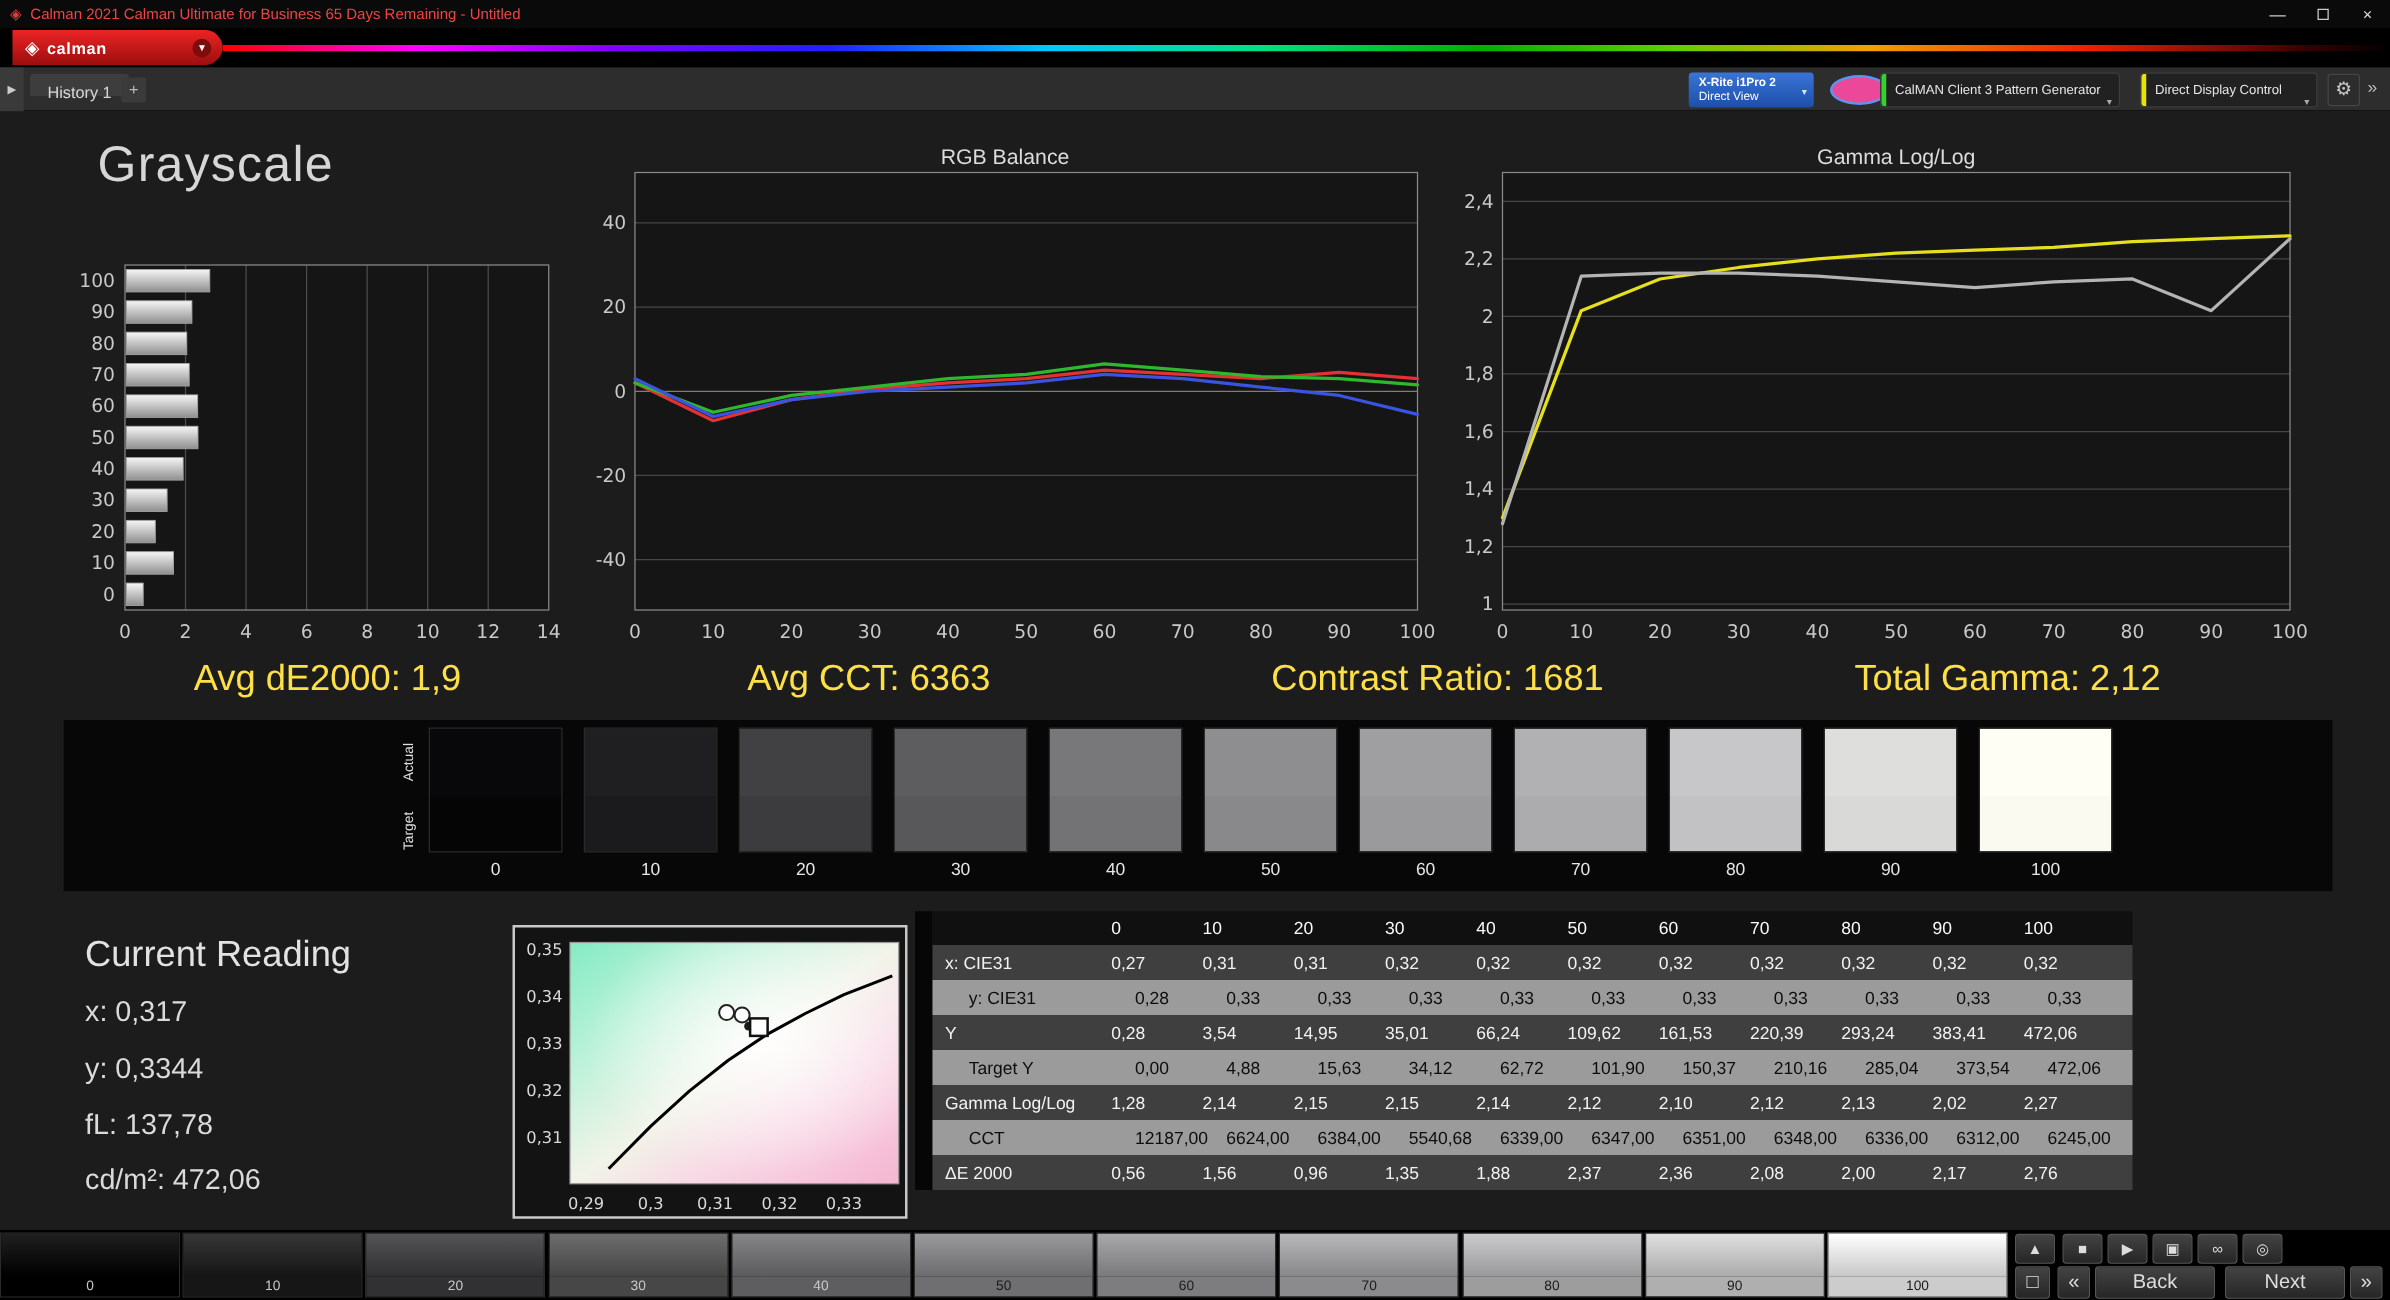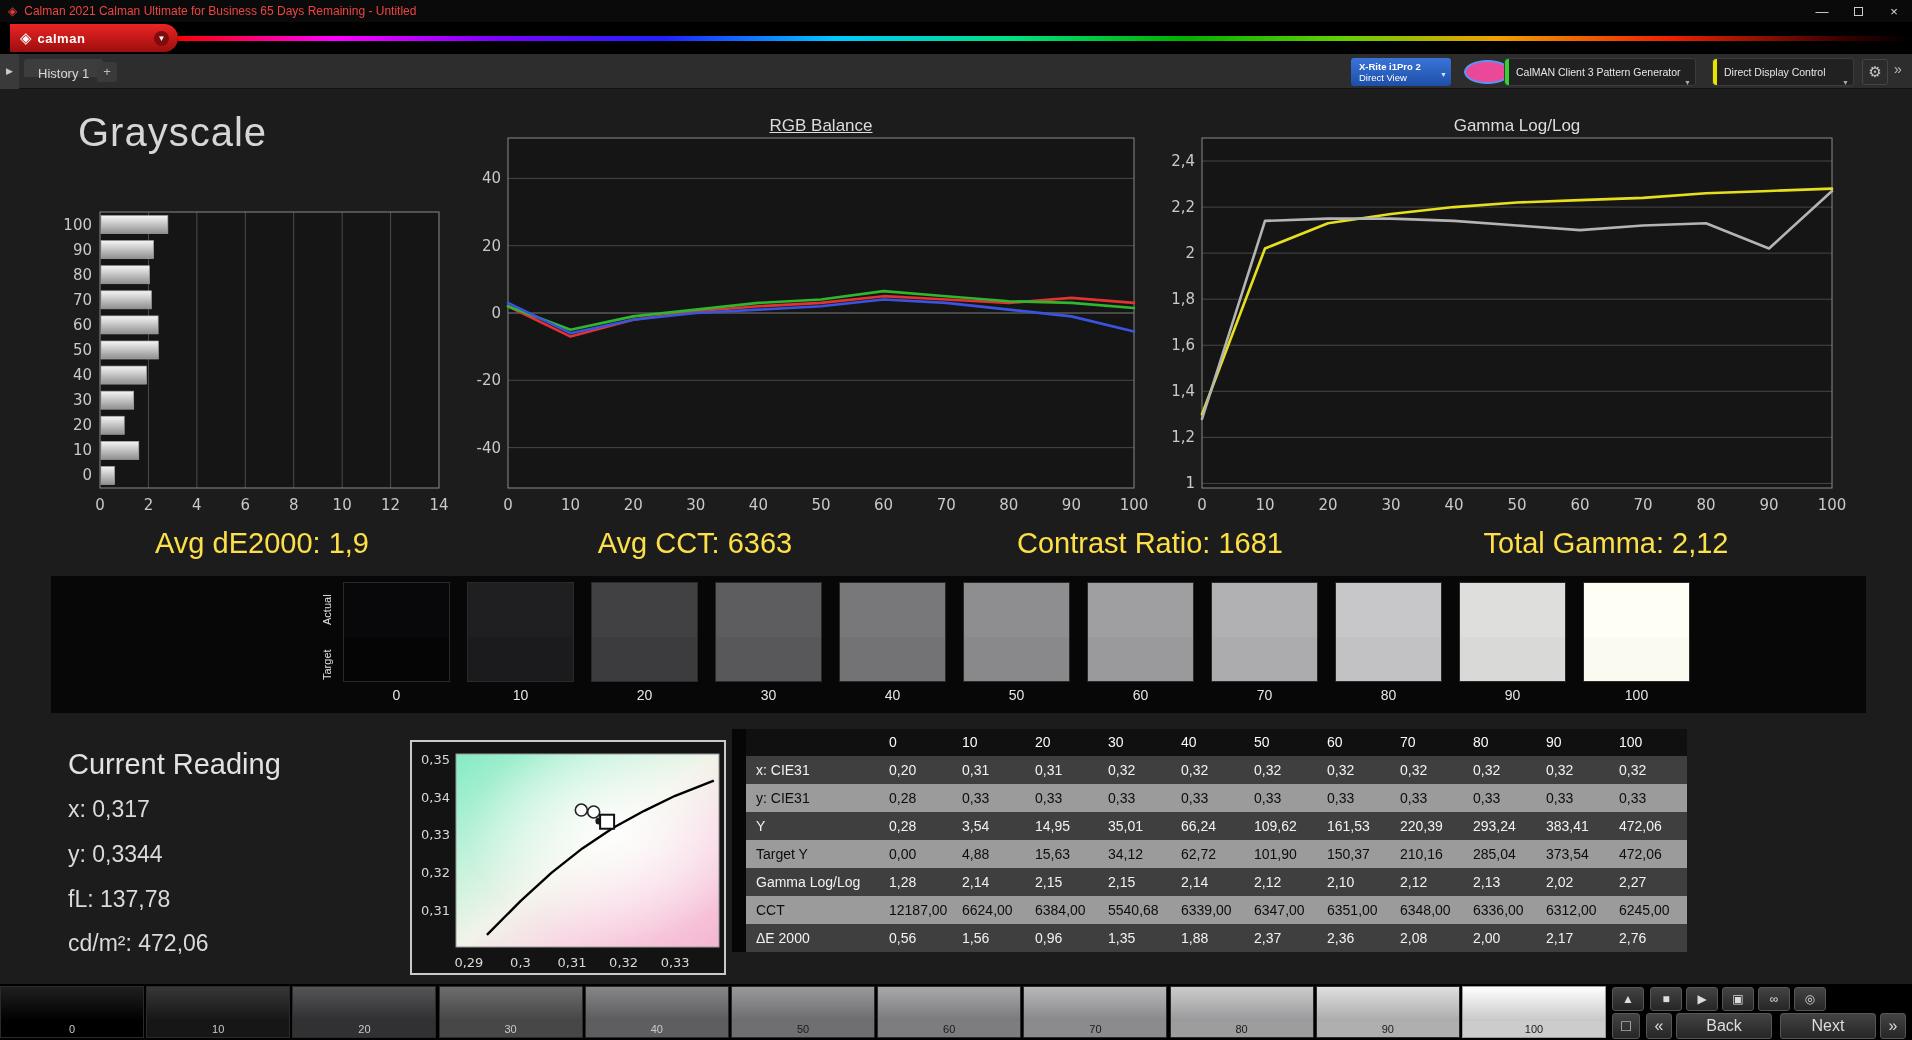--- a/index.html
+++ b/index.html
@@ -58,21 +58,21 @@
 
   
   .cie-panel{position:absolute;left:410px;top:740px;width:316px;height:235px;background:#131313;border:2px solid #c9c9c9;}
 
   
   .table-gutter{position:absolute;left:732px;top:729px;width:14px;height:223px;background:#060606;}
   .dtable{position:absolute;left:746px;top:729px;}
   .tr{display:flex;height:28px;line-height:28px;font-size:14px;}
   .tr.head{height:27px;line-height:27px;background:#101010;color:#fafafa;}
   .row-dark{background:#3f3f3f;color:#f2f2f2;}
-  .row-light{background:#9b9b9b;color:#0d0d0d;}
+  .row-light{background:#9b9b9b;color:#0d0d0d;padding-left:19px;}
   .c-label{width:138px;padding-left:10px;}
   .c-val{width:73px;padding-left:5px;}
 
   
   .bottombar{position:absolute;left:0;top:984px;width:100%;height:56px;background:#000;}
   #pattern-bar{position:absolute;left:0;top:0;width:1610px;height:56px;}
   .pat-cell{position:absolute;top:2px;width:144px;height:52px;border:1px solid #2a2a2a;}
   .pat-swatch{height:34px;}
   .pat-label{height:16px;text-align:center;font-size:11px;line-height:16px;}
   .tbtn{position:absolute;background:linear-gradient(#434343,#262626);border:1px solid #555;border-radius:3px;color:#ddd;text-align:center;}
@@ -123,21 +123,21 @@
       <span class="accent" id="dc-accent" style="background: rgb(232, 228, 0);"></span>
       <span>Direct Display Control</span>
       <span class="dev-arrow">▼</span>
     </div>
     <div class="gearbtn">⚙</div>
     <div class="expand">»</div>
   </div>
 
   <div class="page-title">Grayscale</div>
   <div class="chart-title" style="left:257px;top:189px;font-size:16px;margin-top:32px;">DeltaE 2000</div>
-  <div class="chart-title" style="left:821px;top:116px;text-decoration:underline;">RGB Balance</div>
+  <div class="chart-title" style="left:804px;top:116px;">RGB Balance</div>
   <div class="chart-title" style="left:1517px;top:116px;">Gamma Log/Log</div>
 
   <svg id="svg-deltae" class="chart" style="left:54px;top:186px;" width="400" height="330">
       <defs>
         <linearGradient id="barGrad" x1="0" y1="0" x2="0" y2="1">
           <stop offset="0%" stop-color="#f6f6f6"></stop>
           <stop offset="100%" stop-color="#8f8f8f"></stop>
         </linearGradient>
       </defs>
       <rect x="46" y="26" width="339" height="276" fill="#151515"></rect>
@@ -348,21 +348,21 @@
         <div class="c-val">40</div>
         <div class="c-val">50</div>
         <div class="c-val">60</div>
         <div class="c-val">70</div>
         <div class="c-val">80</div>
         <div class="c-val">90</div>
         <div class="c-val">100</div>
       </div>
       <div class="tr row-dark">
         <div class="c-label">x: CIE31</div>
-        <div class="c-val">0,20</div>
+        <div class="c-val">0,27</div>
         <div class="c-val">0,31</div>
         <div class="c-val">0,31</div>
         <div class="c-val">0,32</div>
         <div class="c-val">0,32</div>
         <div class="c-val">0,32</div>
         <div class="c-val">0,32</div>
         <div class="c-val">0,32</div>
         <div class="c-val">0,32</div>
         <div class="c-val">0,32</div>
         <div class="c-val">0,32</div>

